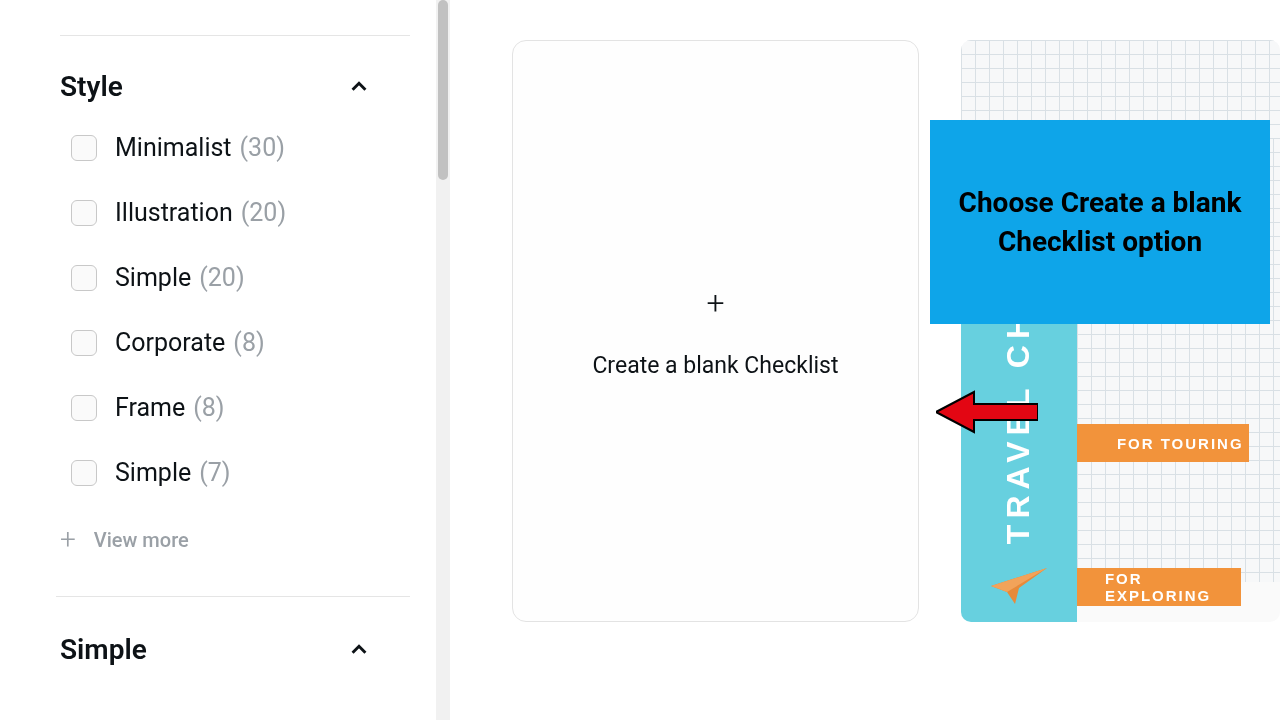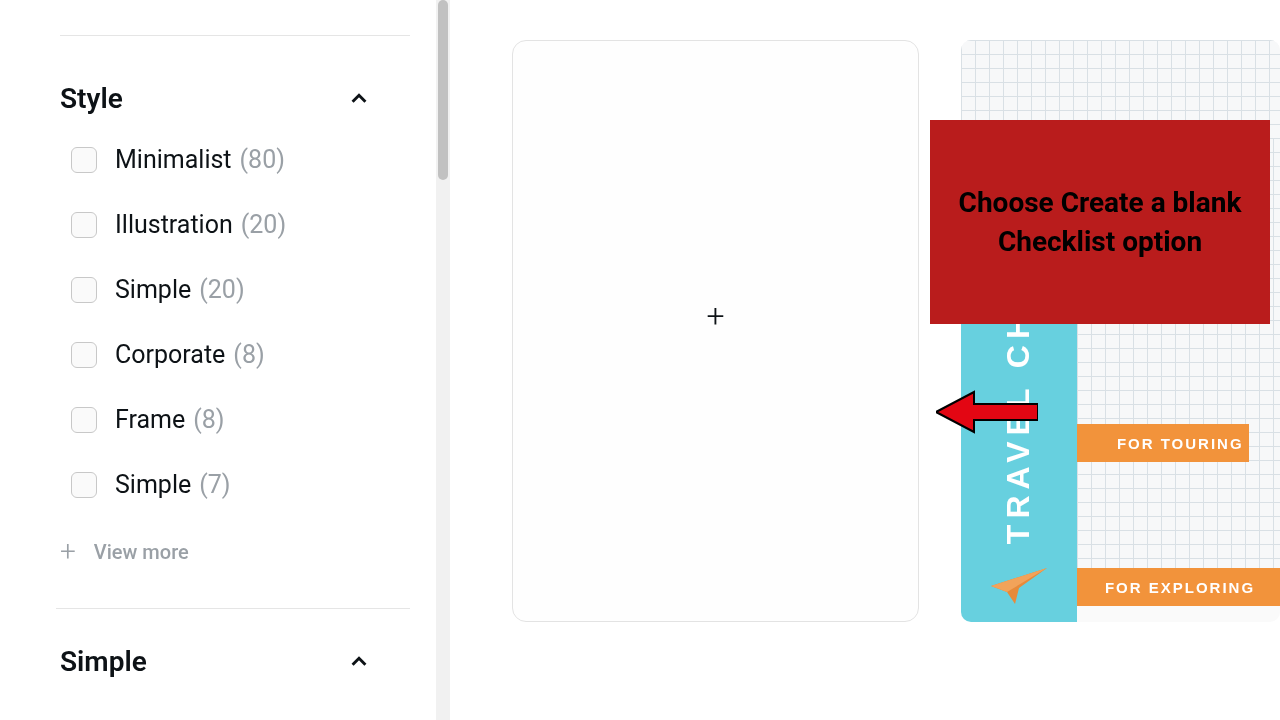--- a/index.html
+++ b/index.html
@@ -11,21 +11,21 @@
       overflow: hidden;
       position: relative;
     }
     .sidebar {
       position: absolute;
       left: 0;
       top: 0;
       width: 420px;
       height: 708px;
       background: #ffffff;
-      padding: 12px 50px 0 60px;
+      padding: 0 50px 0 60px;
     }
     .divider-top {
       position: absolute;
       top: 35px;
       left: 60px;
       right: 10px;
       height: 1px;
       background: #e5e5e5;
     }
     .filter-section {
@@ -230,28 +230,28 @@
       color: #ffffff;
       font-size: 15px;
       font-weight: 700;
       letter-spacing: 2px;
       display: flex;
       align-items: center;
       padding-left: 40px;
       font-family: Arial, sans-serif;
     }
     .tag1 { top: 286px; width: 172px; }
-    .tag2 { top: 430px; width: 204px; padding-left: 28px; }
+    .tag2 { top: 430px; width: 164px; padding-left: 28px; }
     .callout {
       position: absolute;
       top: 120px;
       left: 930px;
       width: 340px;
       height: 204px;
-      background: #b91c1c;
+      background: #0ea5e9;
       display: flex;
       align-items: center;
       justify-content: center;
       text-align: center;
       font-size: 28px;
       font-weight: 700;
       color: #000;
       padding: 18px 26px;
       line-height: 1.4;
     }
@@ -276,21 +276,21 @@
       <span class="chevron">
         <svg viewBox="0 0 24 24">
             <polyline points="5 15 12 8 19 15"></polyline>
           </svg>
       </span>
     </div>
 
     <div class="option-row">
       <span class="checkbox"></span>
       <span class="option-label">Minimalist</span>
-      <span class="option-count">(80)</span>
+      <span class="option-count">(30)</span>
     </div>
     <div class="option-row">
       <span class="checkbox"></span>
       <span class="option-label">Illustration</span>
       <span class="option-count">(20)</span>
     </div>
     <div class="option-row">
       <span class="checkbox"></span>
       <span class="option-label">Simple</span>
       <span class="option-count">(20)</span>
@@ -331,20 +331,21 @@
 
 <div class="scrollbar">
   <div class="scroll-thumb"></div>
 </div>
 
 <div class="main">
 
   <div class="cards-row">
     <div class="blank-card">
       <div class="plus-icon">+</div>
+      <div class="blank-label">Create a blank Checklist</div>
     </div>
 
     <div class="template-card">
       <div class="grid-header"></div>
       <div class="teal-bar">
         <div class="teal-text">TRAVEL CH</div>
         <svg class="paper-plane" viewBox="0 0 64 44">
           <polygon points="4,22 60,4 32,24 28,40 20,28" fill="#e78a3a"></polygon>
           <polygon points="4,22 60,4 20,28" fill="#f2a35a"></polygon>
         </svg>

